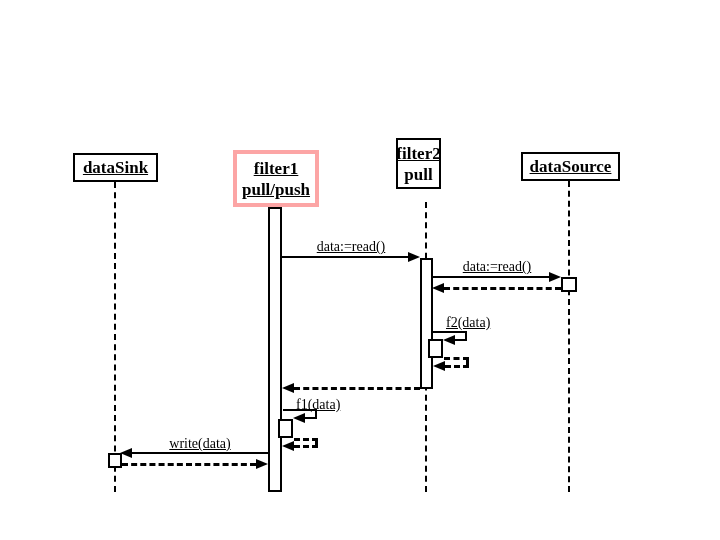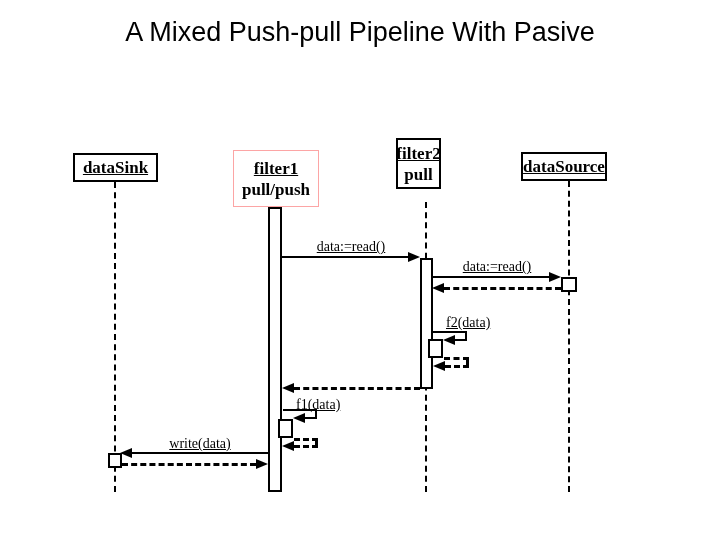--- a/index.html
+++ b/index.html
@@ -5,60 +5,59 @@
   html,body{margin:0;padding:0;background:#fff;}
   .stage{position:relative;width:720px;height:540px;background:#fff;overflow:hidden;
          font-family:"Liberation Serif", serif;color:#000;}
   .title{position:absolute;left:0;top:14px;width:720px;text-align:center;
          font-family:"Liberation Sans", sans-serif;font-size:27px;line-height:36px;color:#000;}
   .lifeline{position:absolute;width:0;border-left:2px dashed #000;z-index:1;}
   .obox{position:absolute;box-sizing:border-box;background:#fff;z-index:2;
         display:flex;flex-direction:column;align-items:center;justify-content:center;
         font-weight:bold;font-size:17px;line-height:21px;}
   .obox.thin{border:2px solid #000;}
-  .obox.thick{border:1px solid #fca5a5;}
+  .obox.thick{border:4px solid #fca5a5;text-decoration:underline;}
   .oname{text-decoration:underline;}
   .bar{position:absolute;box-sizing:border-box;background:#fff;border:2px solid #000;z-index:3;}
   .bar.nested{z-index:4;}
   .sline{position:absolute;height:0;border-top:2px solid #000;z-index:5;}
   .svert{position:absolute;width:0;border-left:2px solid #000;z-index:5;}
   .dline{position:absolute;height:0;border-top:3px dashed #000;z-index:5;}
   .dvert{position:absolute;width:0;border-left:3px dashed #000;z-index:5;}
   .ah-r{position:absolute;width:0;height:0;z-index:6;
         border-top:5px solid transparent;border-bottom:5px solid transparent;border-left:12px solid #000;}
   .ah-l{position:absolute;width:0;height:0;z-index:6;
         border-top:5px solid transparent;border-bottom:5px solid transparent;border-right:12px solid #000;}
   .mlabel{position:absolute;font-size:14px;line-height:14px;text-decoration:underline;
           text-align:center;z-index:6;white-space:nowrap;}
 </style>
 </head>
 <body>
 
 <div class="stage">
 
   <div class="title">
-    <div>A Mixed Push-pull Pipeline With Pasive</div>
   </div>
 
   <div class="lifeline" style="left:114px;top:182px;height:310px"></div>
   <div class="lifeline" style="left:425px;top:202px;height:290px"></div>
   <div class="lifeline" style="left:568px;top:181px;height:311px"></div>
 
   <div class="obox thin" style="left:73px;top:153px;width:85px;height:29px">
     <span class="oname">dataSink</span>
   </div>
   <div class="obox thick" style="left:233px;top:150px;width:86px;height:57px">
     <span class="oname">filter1</span>
     <span>pull/push</span>
   </div>
   <div class="obox thin" style="left:396px;top:138px;width:45px;height:51px">
     <span class="oname">filter2</span>
     <span>pull</span>
   </div>
-  <div class="obox thin" style="left:521px;top:152px;width:86px;height:29px">
+  <div class="obox thin" style="left:521px;top:152px;width:99px;height:29px">
     <span class="oname">dataSource</span>
   </div>
 
   <div class="bar" style="left:268px;top:207px;width:14px;height:285px"></div>
   <div class="bar" style="left:420px;top:258px;width:13px;height:131px"></div>
   <div class="bar" style="left:561px;top:277px;width:16px;height:15px"></div>
   <div class="bar" style="left:108px;top:453px;width:14px;height:15px"></div>
   <div class="bar nested" style="left:428px;top:339px;width:15px;height:19px"></div>
   <div class="bar nested" style="left:278px;top:419px;width:15px;height:19px"></div>
 

